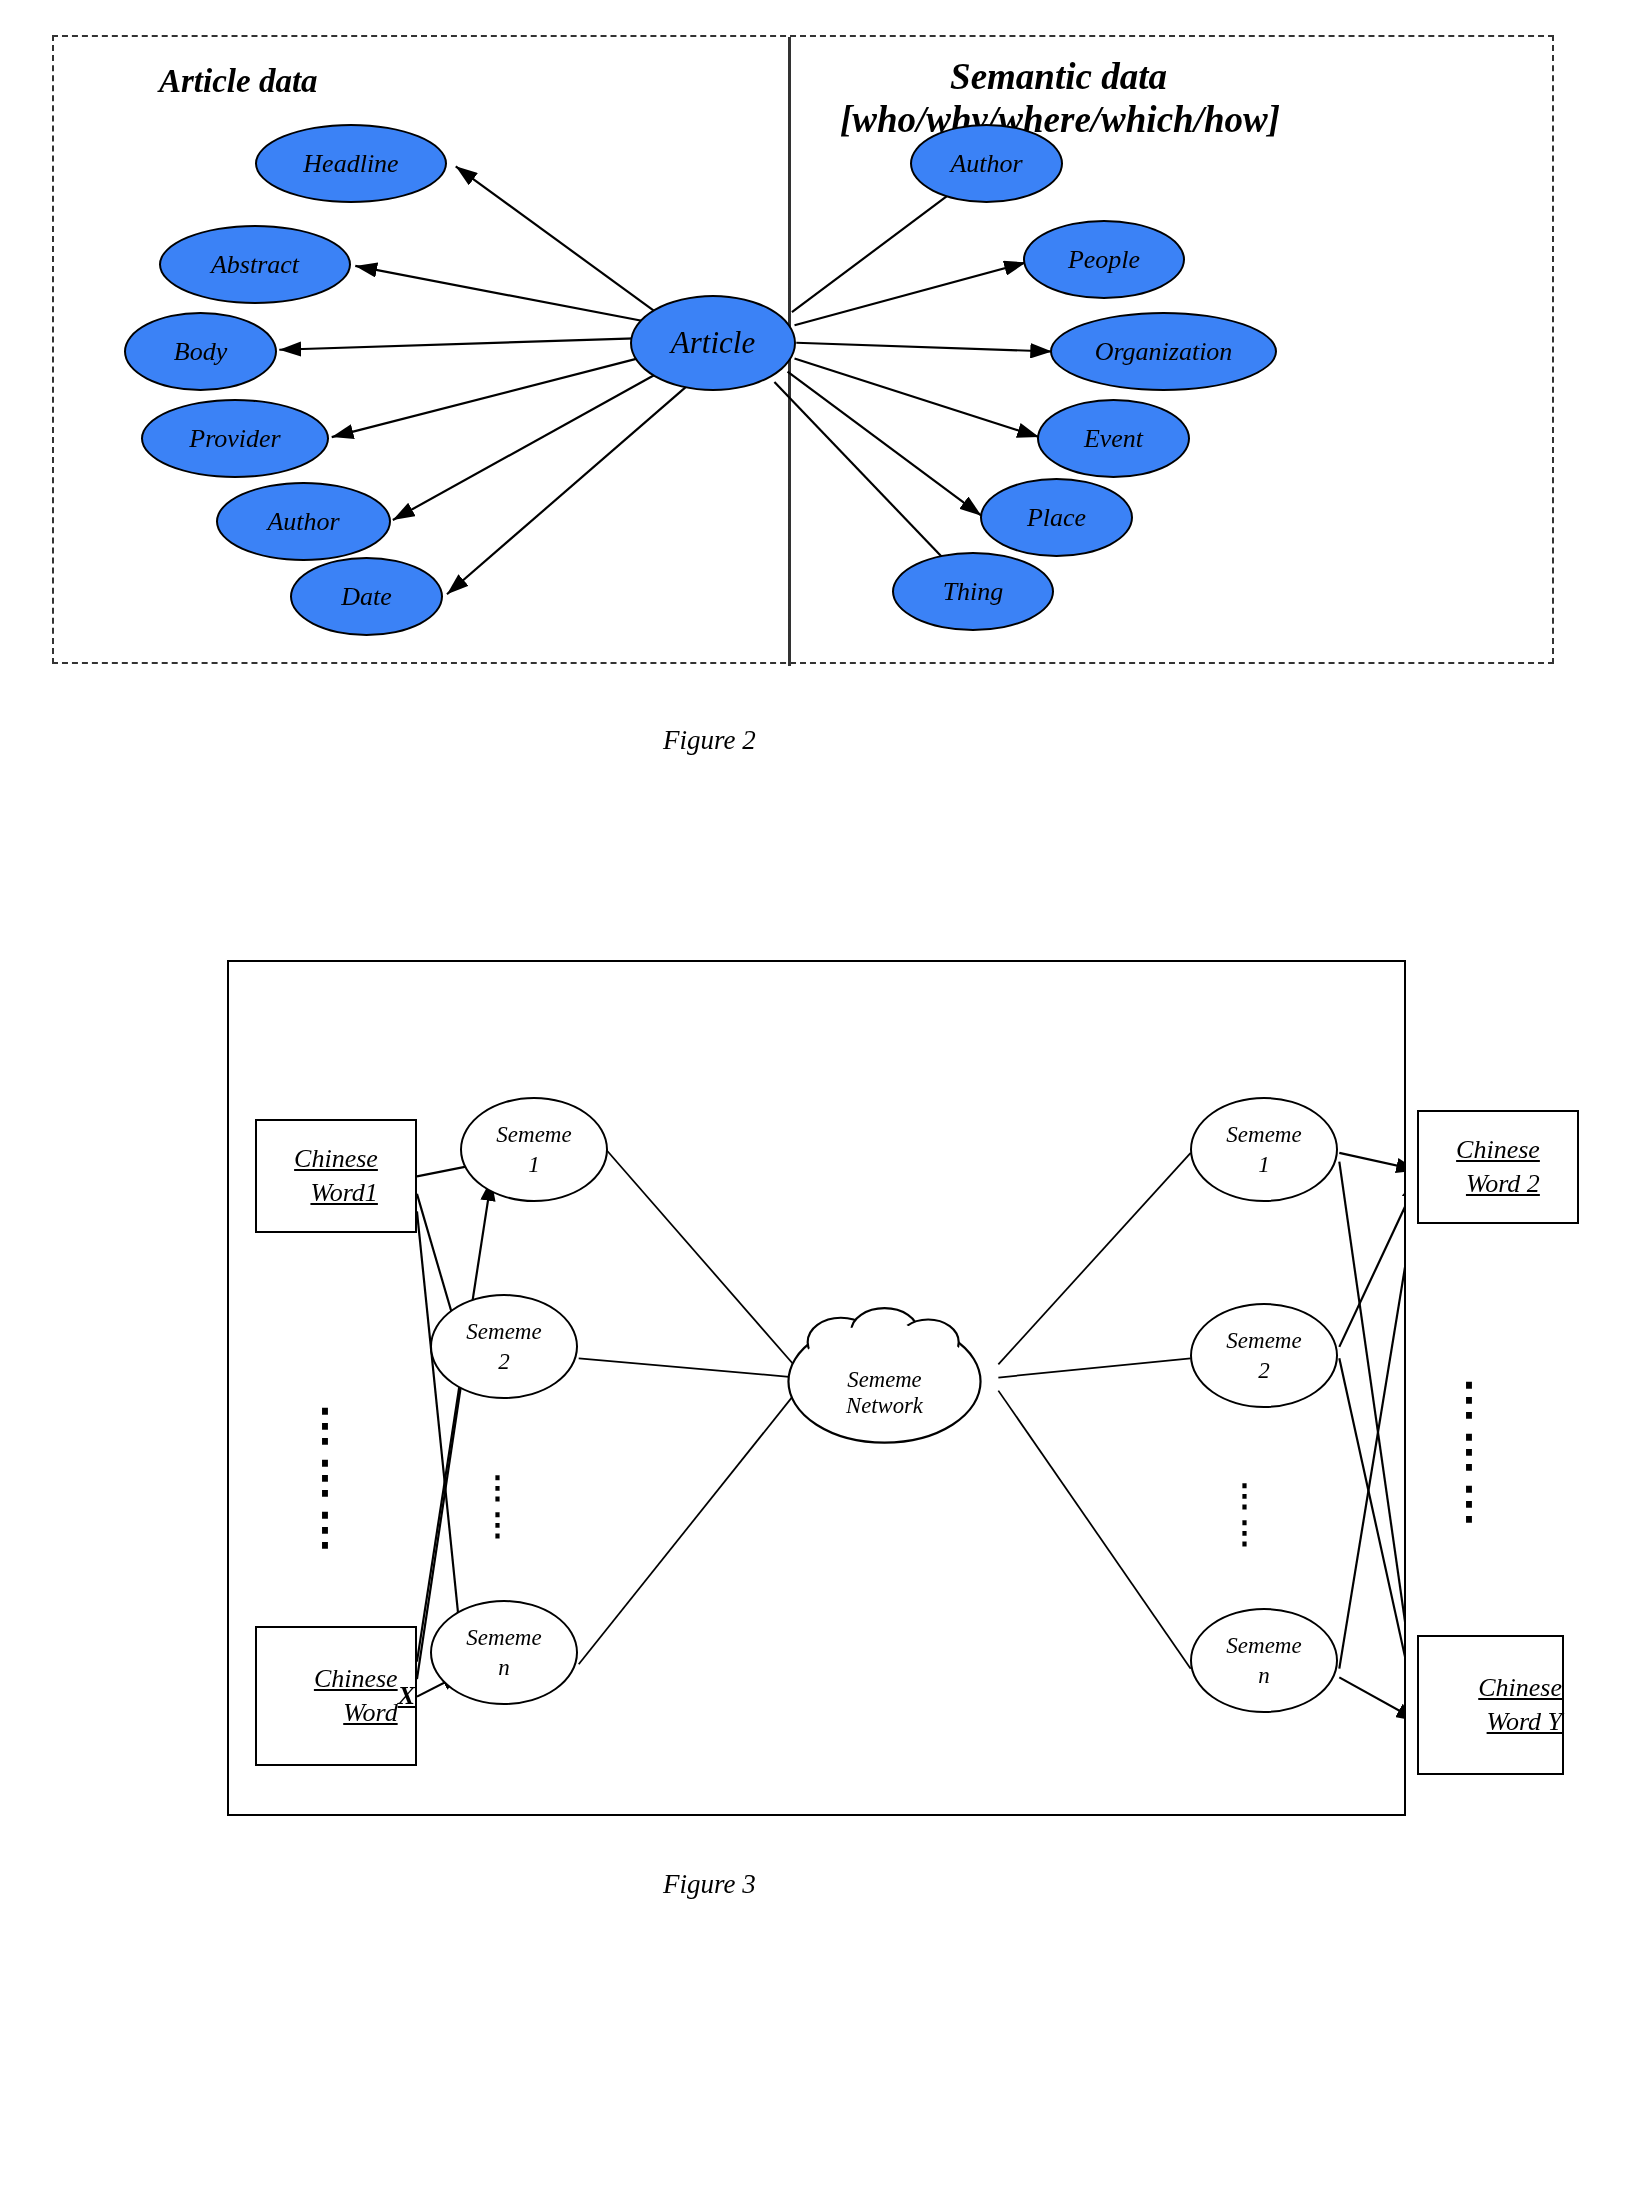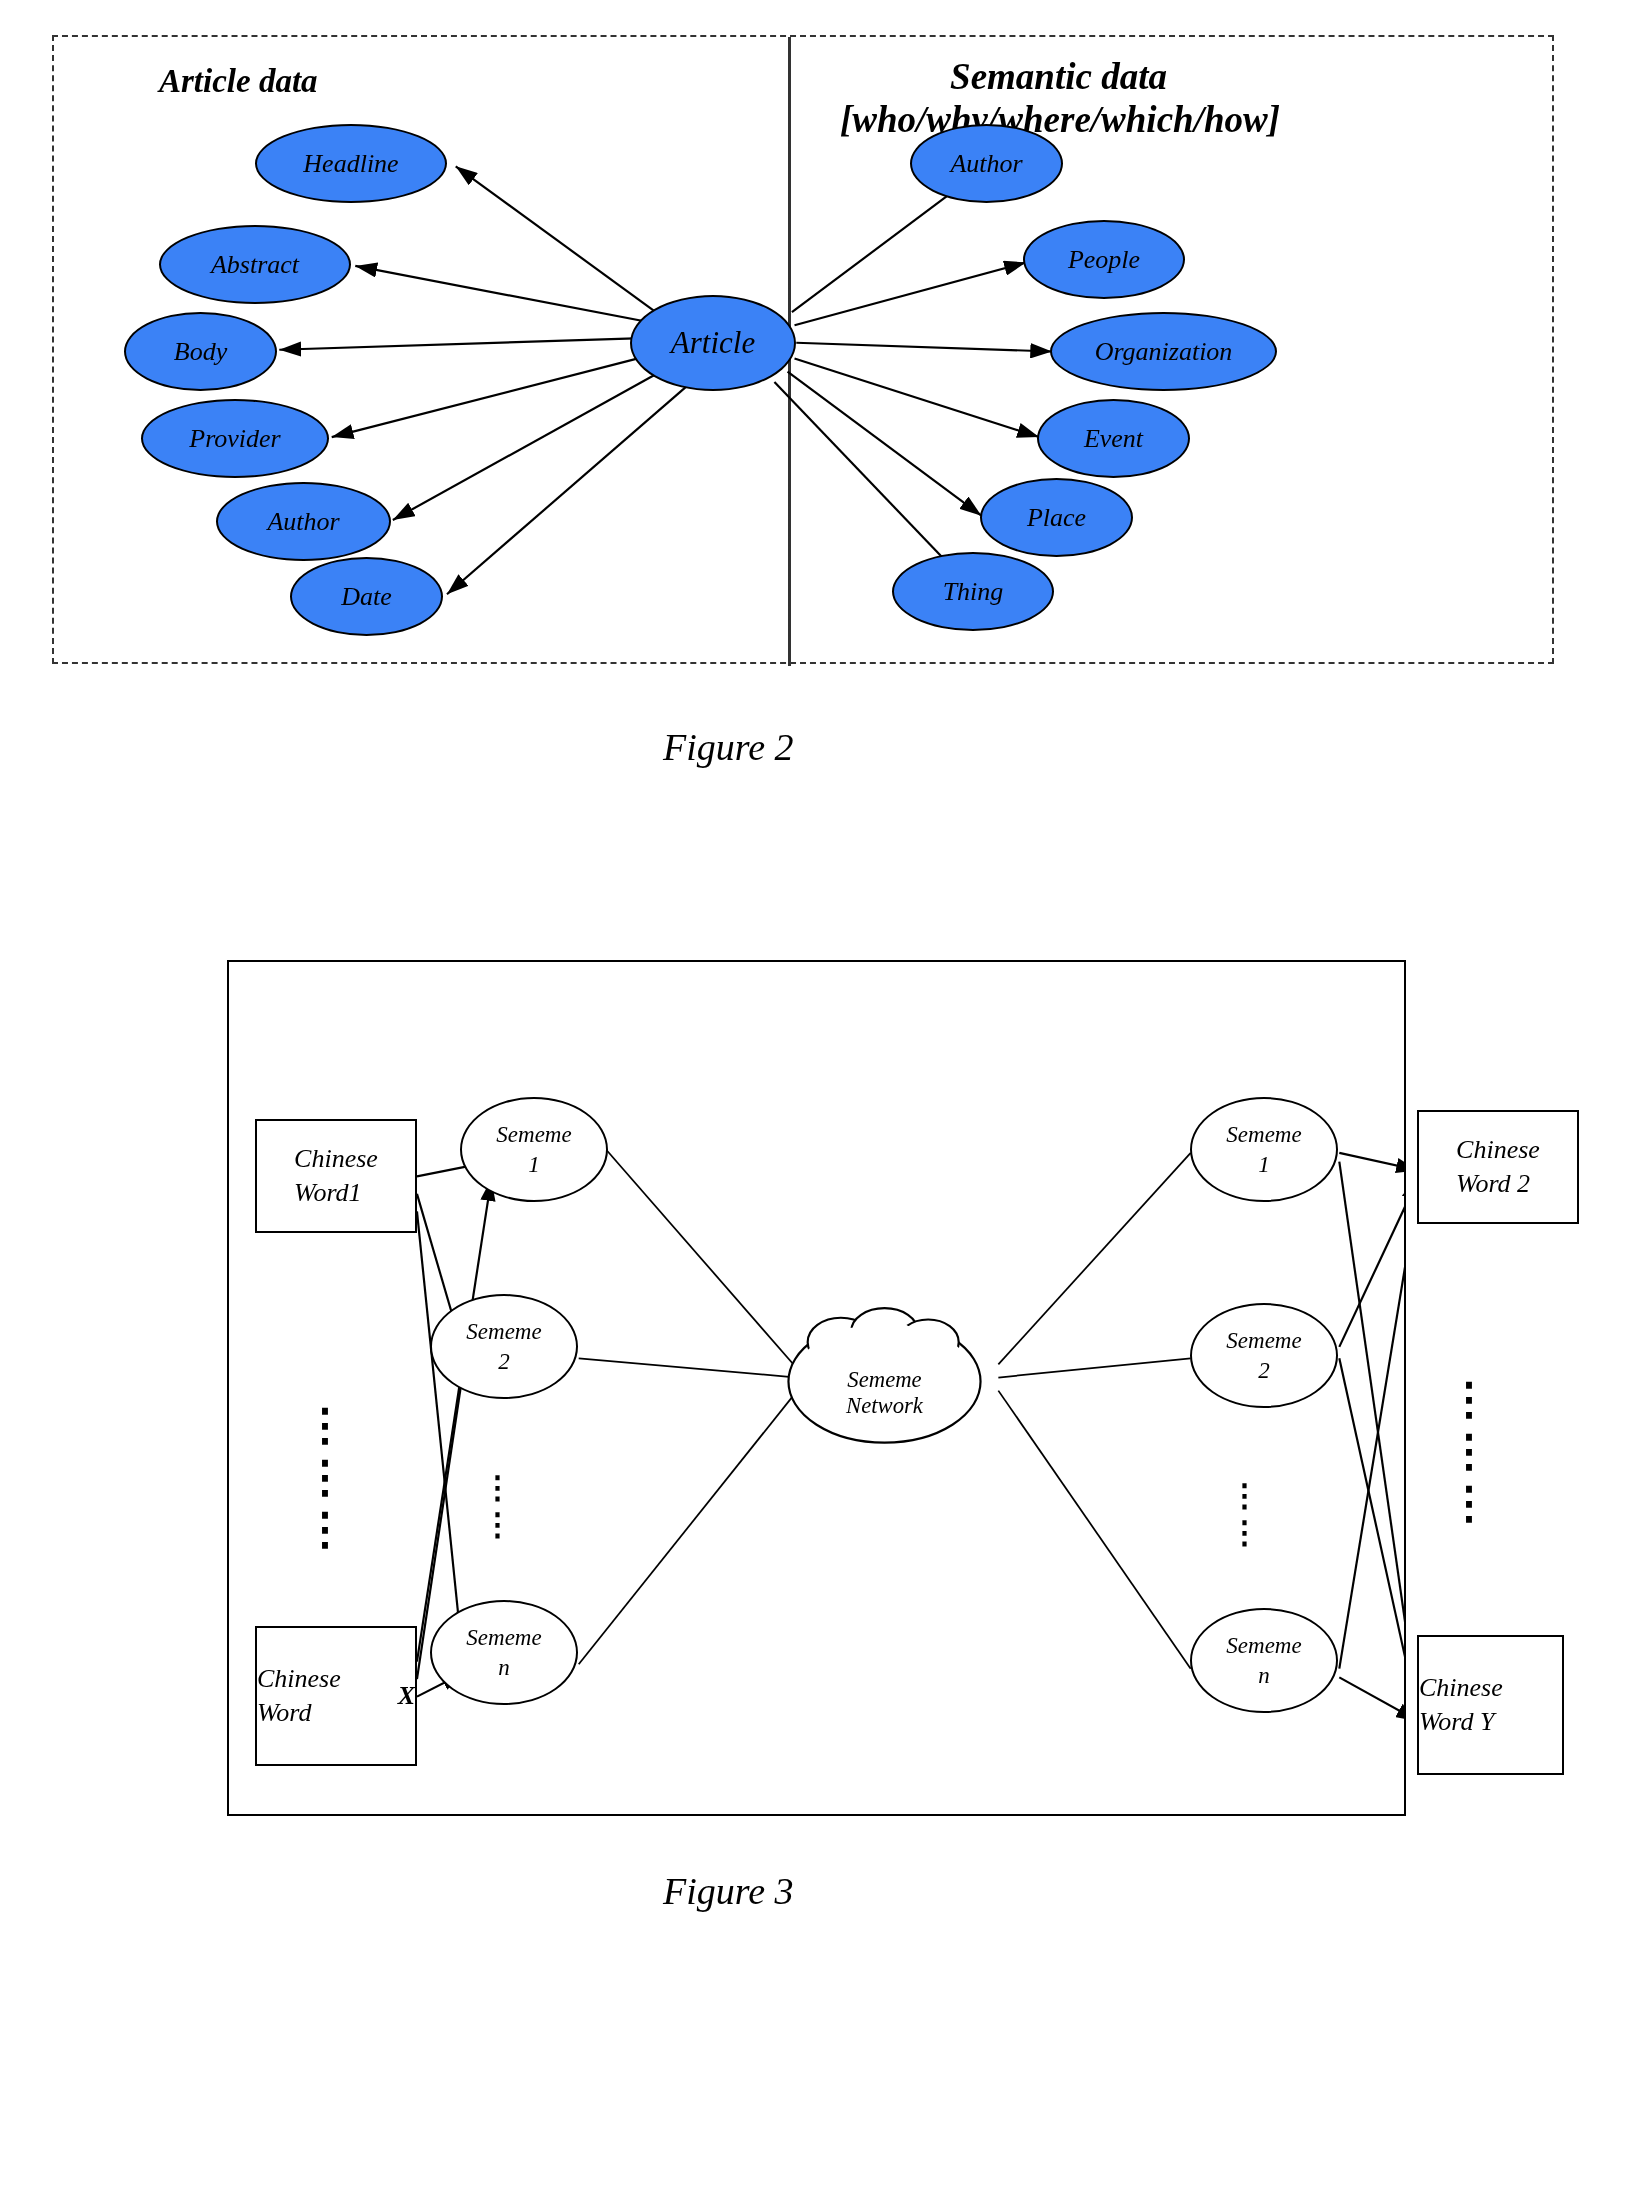--- a/index.html
+++ b/index.html
@@ -172,21 +172,21 @@
 
     .node-thing {
       width: 162px;
       height: 79px;
       top: 515px;
       left: 838px;
     }
 
     .figure-caption {
       position: absolute;
-      font-size: 38px;
+      font-size: 27px;
       font-style: italic;
       text-align: center;
       color: #000;
     }
 
     .fig2-caption {
       top: 690px;
       left: 611px;
     }
 
@@ -219,24 +219,25 @@
     }
 
     
     .rect-node {
       position: absolute;
       border: 2.6px solid #000;
       background: #fff;
       display: flex;
       align-items: center;
       justify-content: center;
-      text-align: left;
+      text-align: right;
       font-size: 26px;
       font-style: italic;
       line-height: 1.3;
+      text-decoration: underline;
     }
 
     .rect-chinese-word1 {
       width: 162px;
       height: 114px;
       top: 157px;
       left: 26px;
     }
 
     .rect-chinese-wordx {

